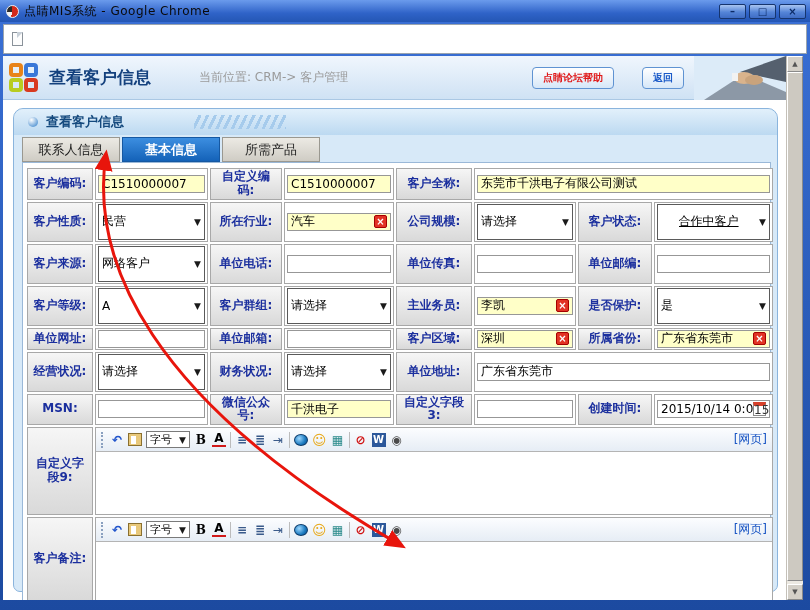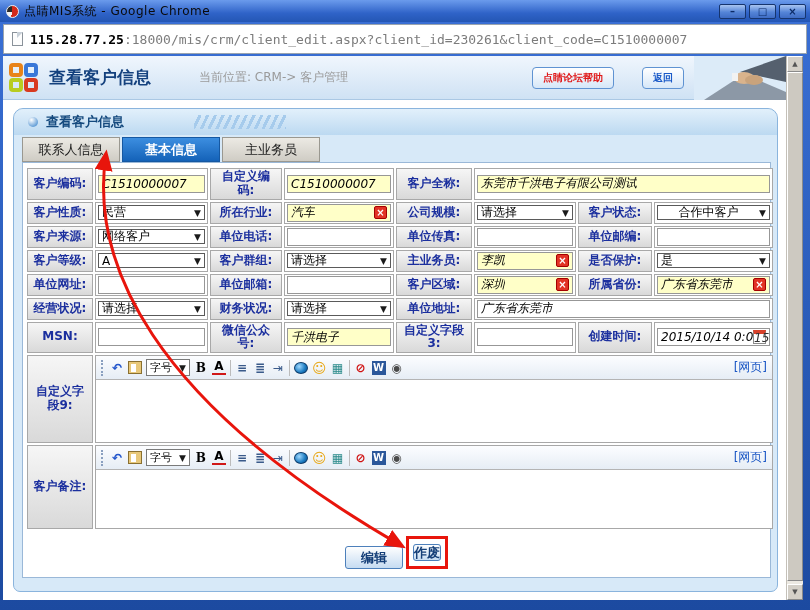--- a/index.html
+++ b/index.html
@@ -59,26 +59,26 @@
   .tab.active { background:linear-gradient(#3c8ee0,#1462b8); color:#fff; font-weight:bold; border-color:#1558a2; }
 
   
   .form-card { margin:0 6px 6px 8px; background:#fff; border:1px solid #9ab8d8; padding:3px 2px 8px 2px; }
   table.form { width:100%; border-collapse:separate; border-spacing:2px; table-layout:fixed; }
   td { border:1px solid #a8a8a8; font-size:12px; vertical-align:middle; }
   td.lbl { background:linear-gradient(#f6f6f6,#d9d9d9); color:#1b2f9e; font-weight:bold;
     text-align:center; padding:1px 3px; line-height:1.15; }
   td.fld { background:#fff; padding:1px 2px; }
   .h30 td { height:30px; } .h22 td { height:22px; } .h28 td { height:28px; }
-  .inp { height:18px; border:1px solid #979797; background:#fff; display:flex; align-items:center; padding:8px 3px; overflow:hidden;font-style:italic; }
+  .inp { height:18px; border:1px solid #979797; background:#fff; display:flex; align-items:center; padding:8px 3px; overflow:hidden; }
   .yellow { background:#ffffc8; }
   .inp .v, .sel .v { white-space:nowrap; overflow:hidden; }
-  .sel { height:15px; border:1px solid #5a5a5a; background:#fff; display:flex; align-items:center;
+  .sel { height:36px; border:1px solid #5a5a5a; background:#fff; display:flex; align-items:center;
     justify-content:space-between; padding:0 3px; }
-  .sel.center .v { margin:0 auto; }
+  .sel.center .v { margin:0 auto;text-decoration:underline; }
   .arr { font-size:9px; color:#1a1a1a; margin-left:3px; }
   .clr { margin-left:auto; width:13px; height:13px; flex:0 0 13px; background:#e23324; border:1px solid #a50000;
     border-radius:2px; color:#fff; font-size:10px; line-height:11px; text-align:center; font-weight:bold; }
   .cal { margin-left:auto; width:13px; height:14px; flex:0 0 13px; background:#fff; border:1px solid #8a8a8a;
     border-top:4px solid #d8402a; font-size:12px; line-height:9px; text-align:center; color:#333; }
 
   
   td.edcell { padding:0; background:#fff; }
   .ed-toolbar { height:24px; background:linear-gradient(#fcfdff,#e6edf5); border-bottom:1px solid #b4b4b4;
     display:flex; align-items:center; padding:0 5px; gap:4px; }
@@ -130,21 +130,20 @@
     <span class="win-title">点睛MIS系统 - Google Chrome</span>
     <div class="win-controls">
       <span class="winbtn">–</span>
       <span class="winbtn">□</span>
       <span class="winbtn">×</span>
     </div>
   </div>
 
   <div class="urlrow">
     <span class="doc-icon"></span>
-    <span class="url"><span class="host">115.28.77.25</span><span class="rest">:18000/mis/crm/client_edit.aspx?client_id=230261&amp;client_code=C1510000007</span></span>
   </div>
 
   <div class="viewport">
     <div class="page">
 
       <div class="page-header">
         <div class="logo">
           <span class="lg1"></span>
             <span class="lg2"></span>
             <span class="lg3"></span>
@@ -168,21 +167,21 @@
         <div class="panel">
           <div class="panel-header">
             <span class="dot-icon"></span>
             <span class="panel-title">查看客户信息</span>
             <span class="stripes"></span>
           </div>
 
           <div class="tabs">
             <span class="tab">联系人信息</span>
             <span class="tab active">基本信息</span>
-            <span class="tab">主业务员</span>
+            <span class="tab">所需产品</span>
           </div>
 
           <div class="form-card">
             <table class="form">
               <colgroup>
                   <col style="width:66px">
                   <col style="width:113px">
                   <col style="width:72px">
                   <col style="width:110px">
                   <col style="width:76px">

